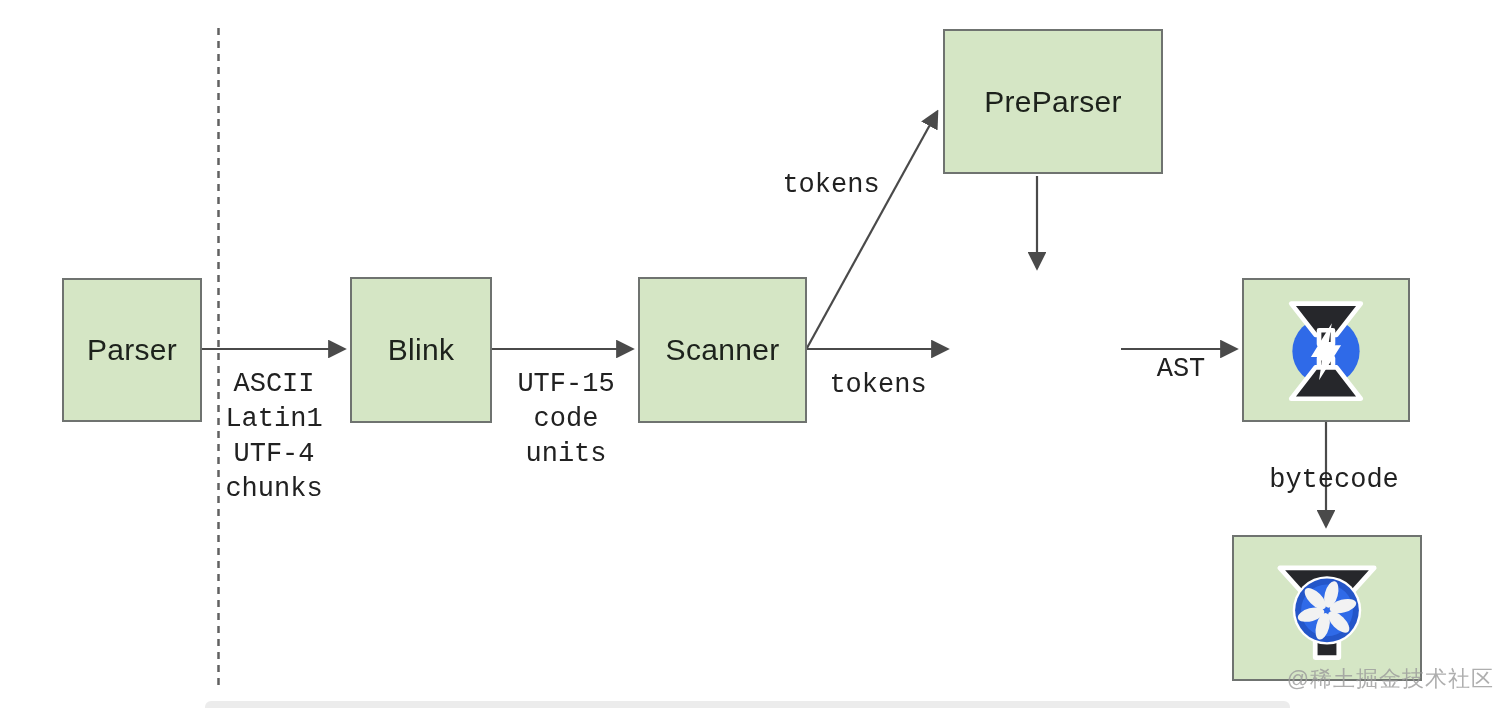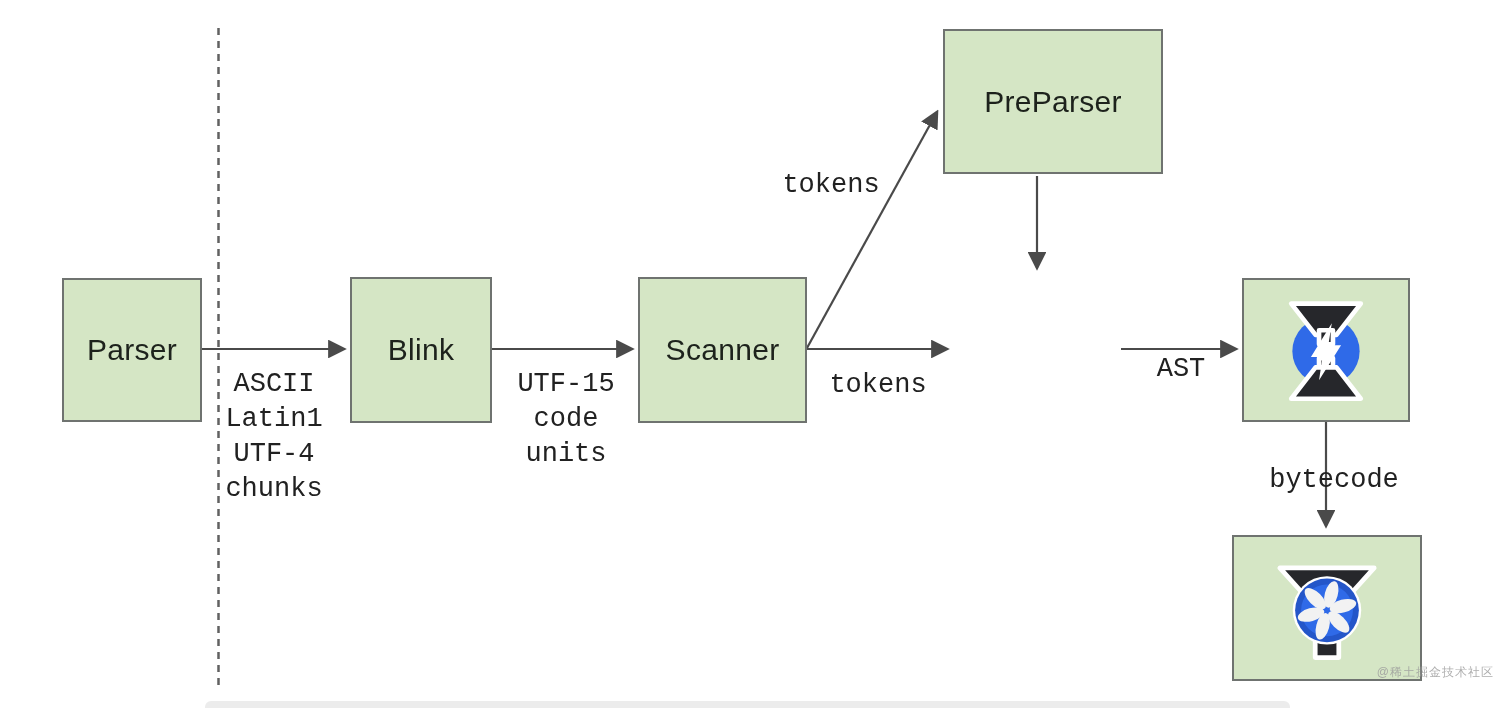--- a/index.html
+++ b/index.html
@@ -44,21 +44,21 @@
     transform: translate(-50%, -50%);
     font-family: Liberation Mono, monospace;
   }
   .edge-label.block {
     transform: translateX(-50%);
   }
   .watermark {
     position: absolute;
     right: 18px;
     top: 664px;
-    font-size: 12px;
+    font-size: 22px;
     color: #9b9b9b;
     opacity: 0.8;
     letter-spacing: 1px;
   }
   .bottom-bar {
     position: absolute;
     left: 205px;
     top: 701px;
     width: 1085px;
     height: 12px;

